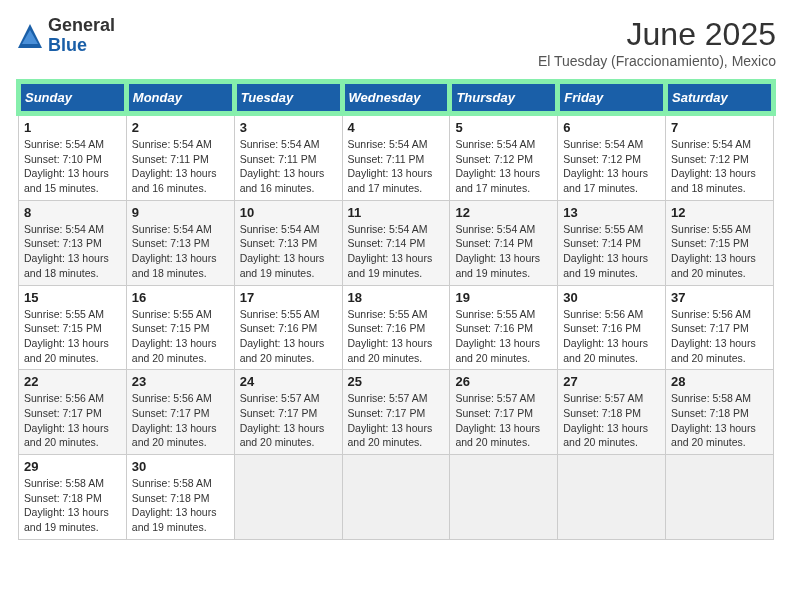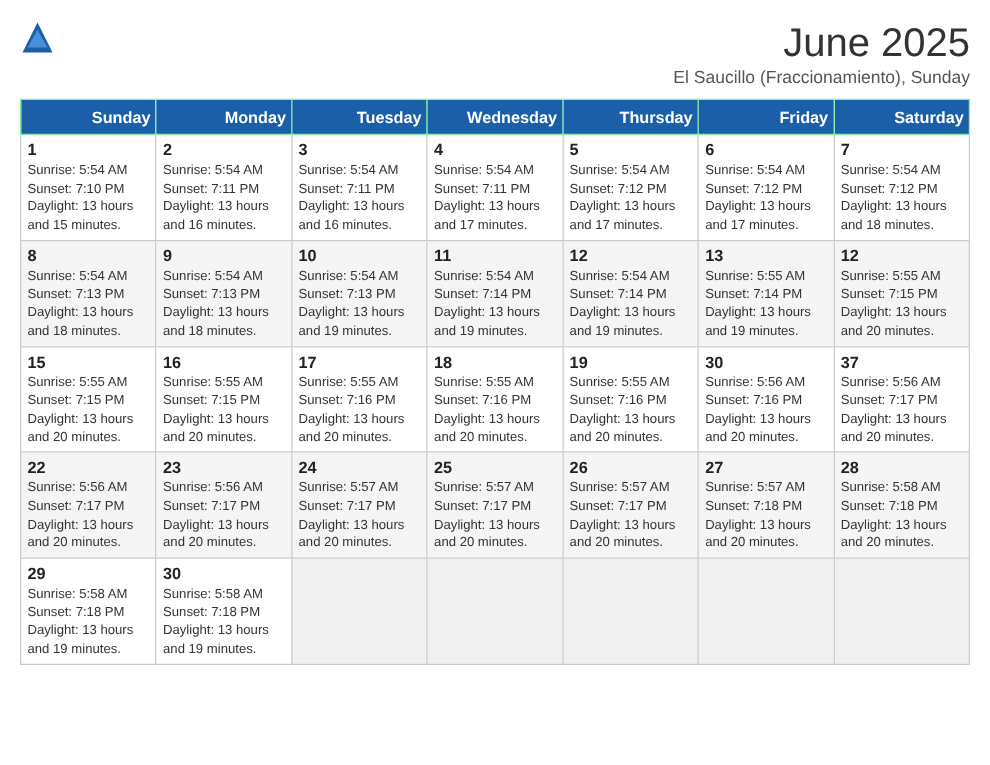--- a/index.html
+++ b/index.html
@@ -56,24 +56,25 @@
       width: 100%;
       border-collapse: collapse;
       font-size: 11px;
     }
     .calendar thead tr {
       background-color: #1a5fa8;
       color: #fff;
     }
     .calendar thead th {
       padding: 6px 4px;
-      text-align: right;
+      text-align: left;
       font-size: 13px;
       font-weight: bold;
-      border: 1px solid #86efac;
+      border: 5px solid #86efac;
+      font-style: italic;
     }
     .calendar tbody td {
       vertical-align: top;
       padding: 4px 5px;
       border: 1px solid #ccc;
       width: 108px;
       min-height: 80px;
       background: #fff;
     }
     .calendar tbody tr:nth-child(even) td {
@@ -97,24 +98,28 @@
   </style>
 </head>
 <body>
 
 <div class="header-area">
   <div class="logo">
     <svg class="logo-icon" viewBox="0 0 28 28">
       <polygon points="14,2 26,26 2,26" fill="#1a5fa8"></polygon>
       <polygon points="14,8 22,22 6,22" fill="#4a90d9"></polygon>
     </svg>
+    <div class="logo-text">
+      <span class="logo-general">General</span>
+      <span class="logo-blue">Blue</span>
+    </div>
   </div>
   <div class="title-area">
     <div class="main-title">June 2025</div>
-    <div class="subtitle">El Saucillo (Fraccionamiento), Sunday</div>
+    <div class="subtitle">El Tuesday (Fraccionamiento), Mexico</div>
   </div>
 </div>
 
 <table class="calendar">
   <thead>
     <tr>
     <th>Sunday</th>
         <th>Monday</th>
         <th>Tuesday</th>
         <th>Wednesday</th>

